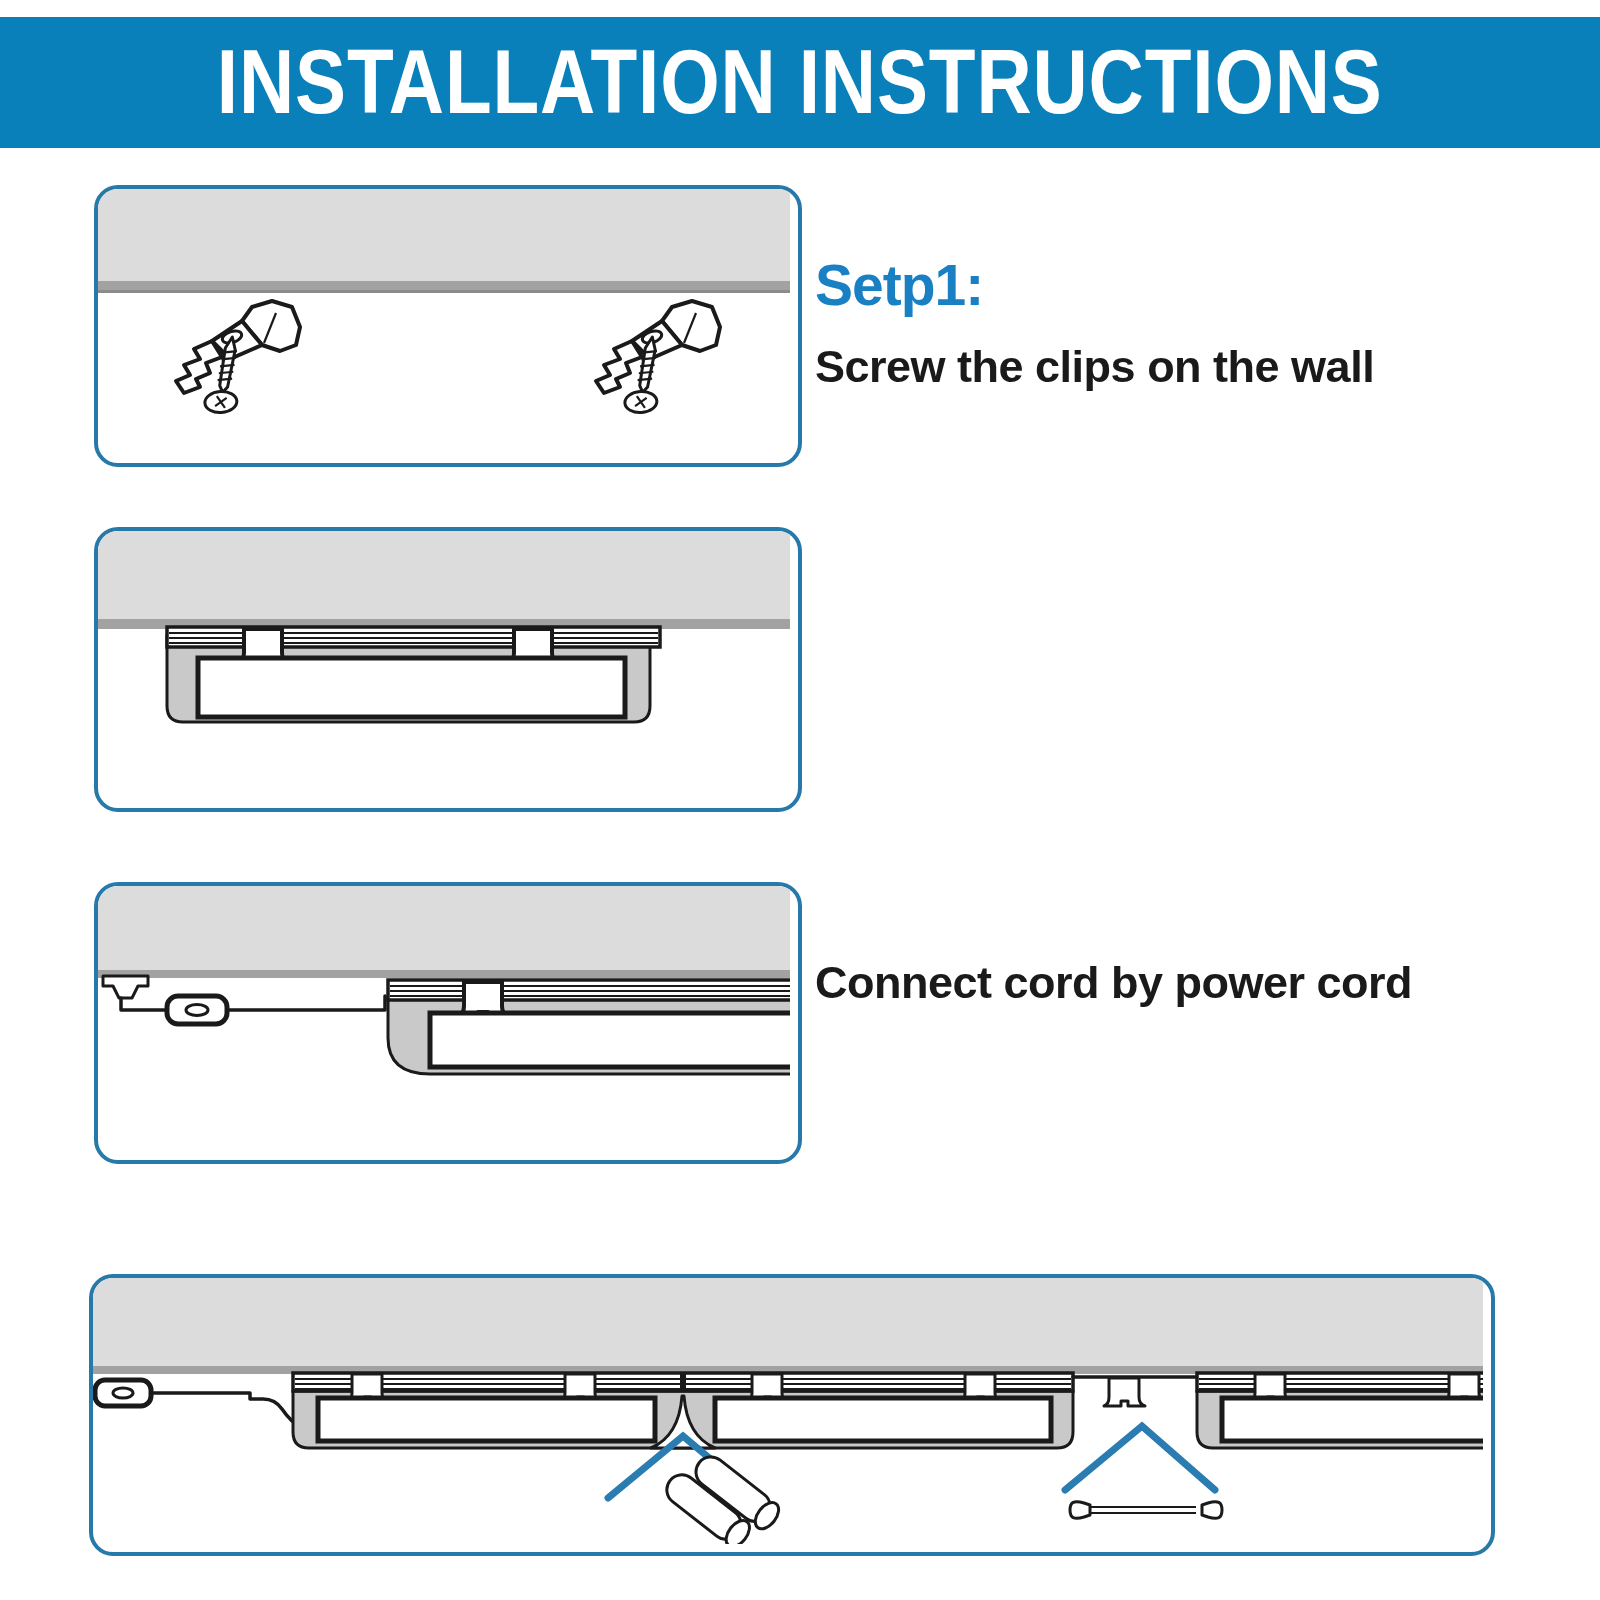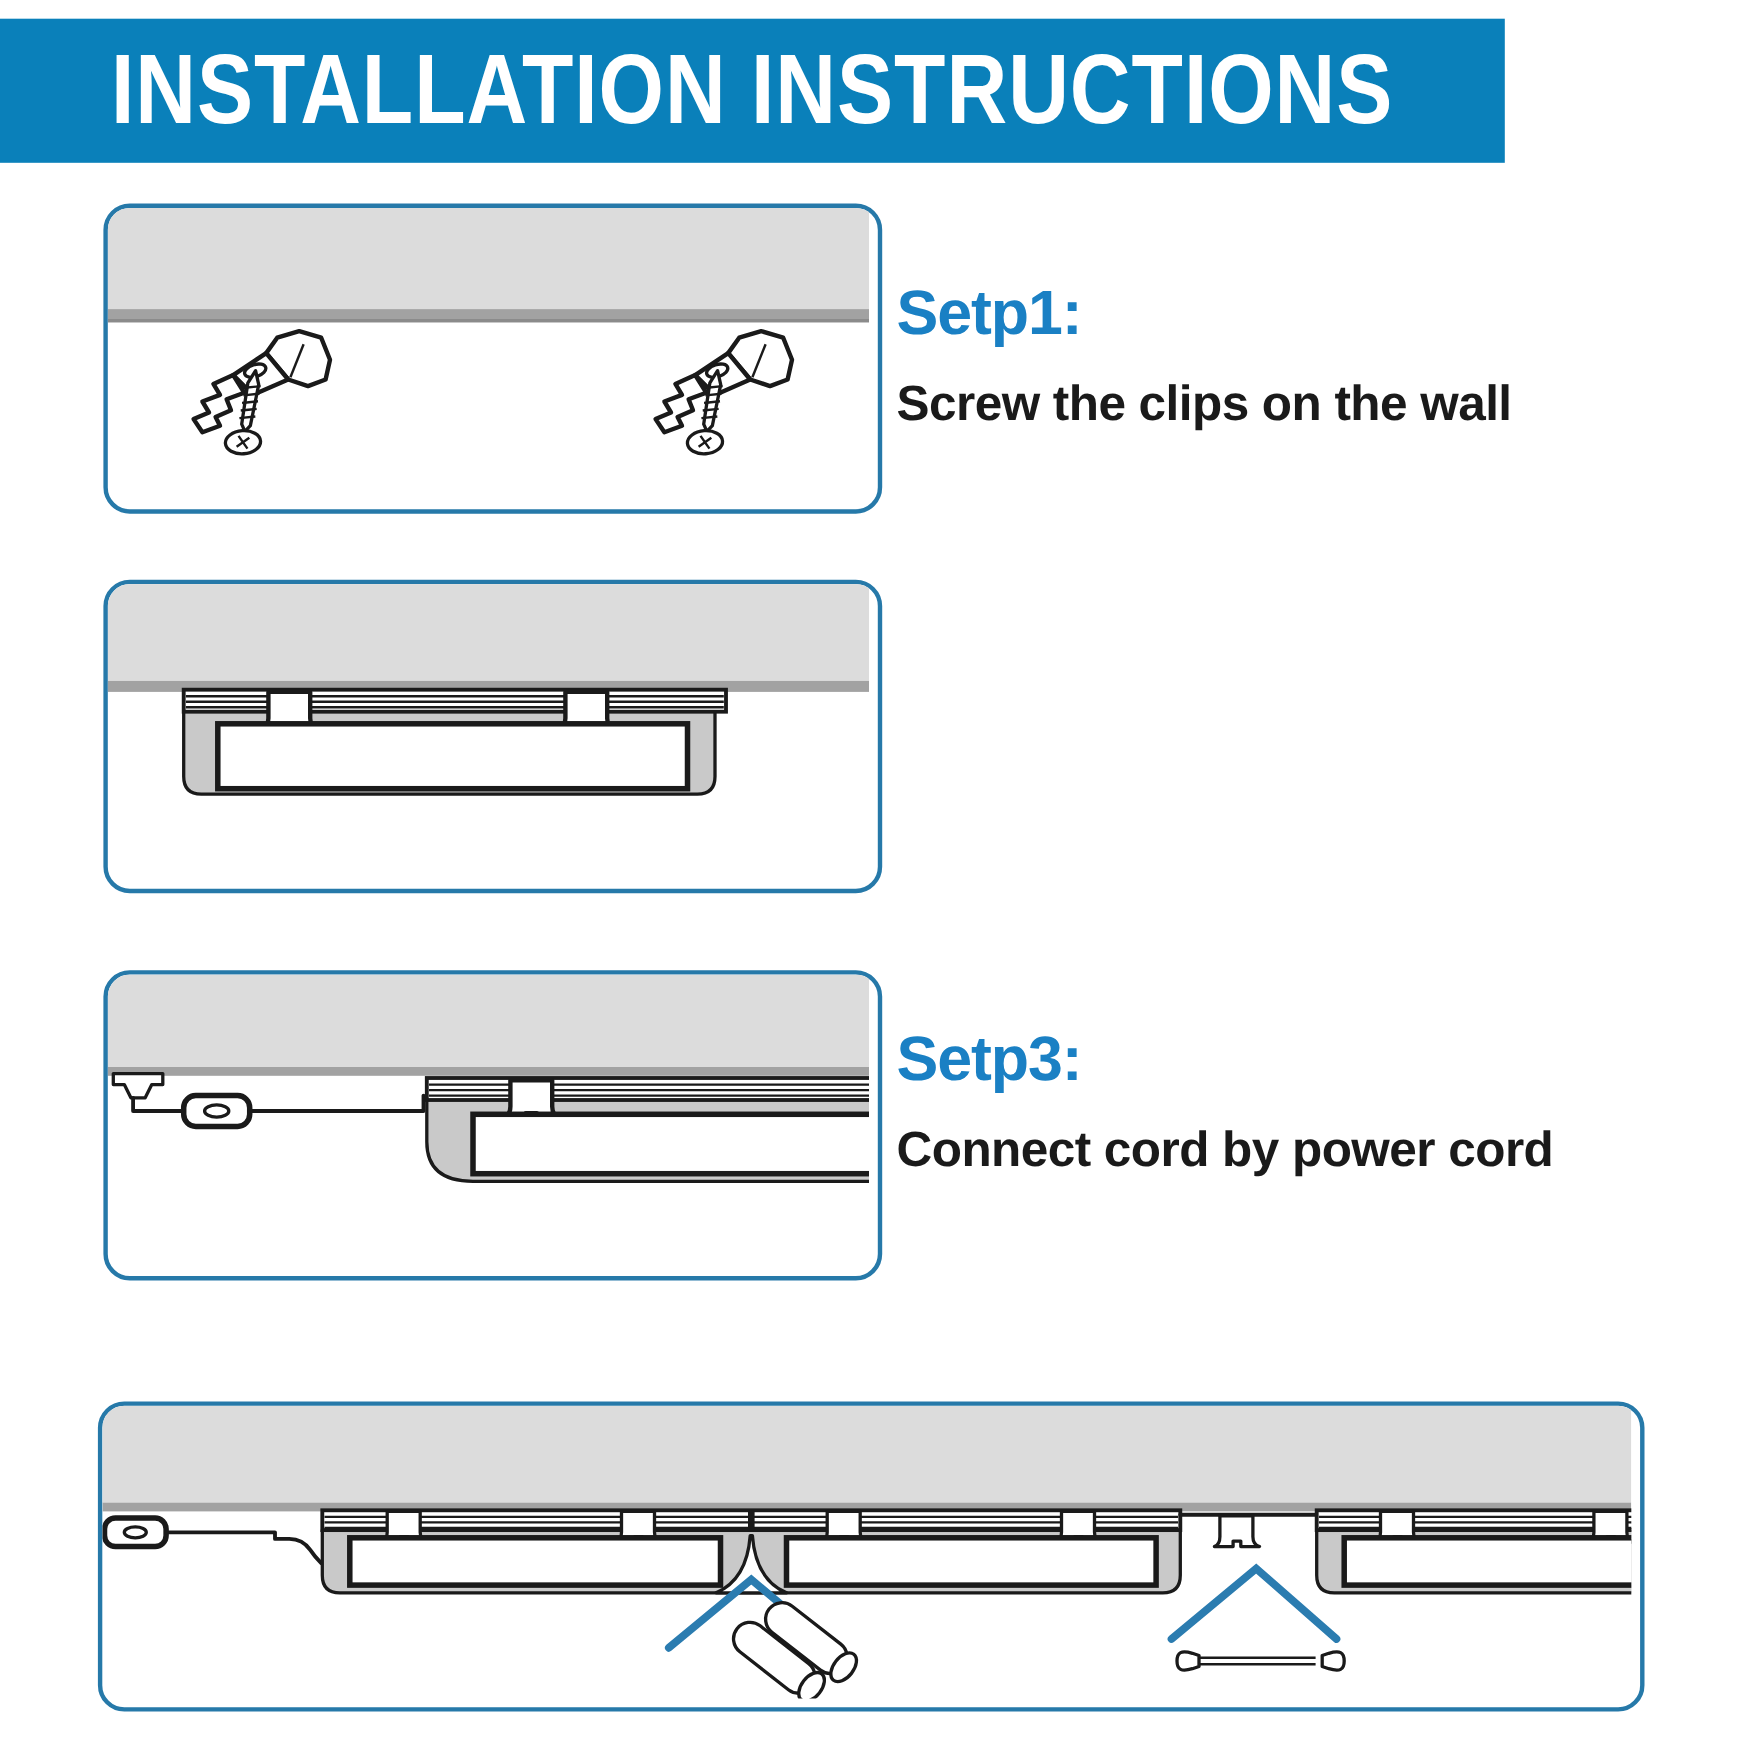--- a/index.html
+++ b/index.html
@@ -3,21 +3,21 @@
 <meta charset="utf-8">
 <style>
   html,body{margin:0;padding:0;background:#fff;}
   #canvas{
     position:relative;width:1600px;height:1600px;overflow:hidden;
     background:var(--page-bg,#fff);
     font-family:"Liberation Sans", sans-serif;
   }
   
   .header-band{
-    position:absolute;left:0;top:17px;width:1368px;height:131px;
+    position:absolute;left:0;top:17px;width:1600px;height:131px;
     background:var(--header-bg,#0a80ba);
     display:flex;align-items:center;justify-content:center;
   }
   .header-title{
     color:var(--header-text,#fff);font-size:90px;font-weight:bold;
     white-space:nowrap;letter-spacing:1px;transform:scaleX(0.85);
     transform-origin:center center;
   }
   
   .panel{
@@ -141,21 +141,20 @@
     </svg>
   </div>
 
   <div class="caption" id="caption-1">
     <div class="step-title">Setp1:</div>
     <div class="step-desc">Screw the clips on the wall</div>
   </div>
   <div class="caption" id="caption-2">
   </div>
   <div class="caption" id="caption-3">
-    <div class="step-title">Setp3:</div>
     <div class="step-desc">Connect cord by power cord</div>
   </div>
 
   <div class="panel" id="panel-combined">
     <svg width="1390" height="266" viewBox="0 0 1390 266" aria-label="three linked lights with joint connector and linking cord">
       <rect class="wallrect" x="0" y="0" width="1390" height="88"></rect>
       <rect class="striprect" x="0" y="88" width="1390" height="8"></rect>
 
       <g>
         <rect class="wt4" x="2" y="102" width="56" height="26" rx="10"></rect>

